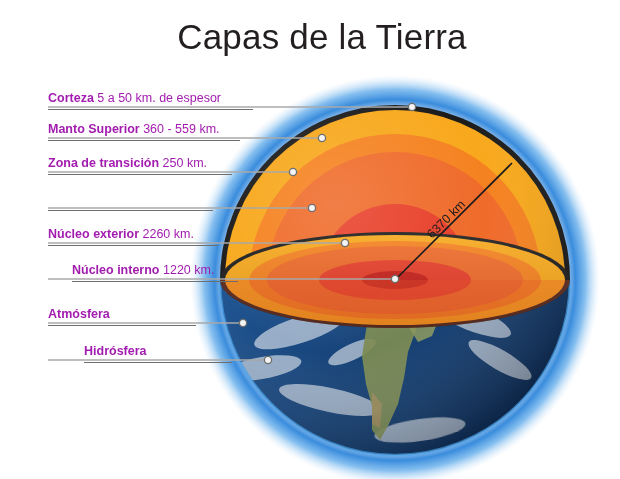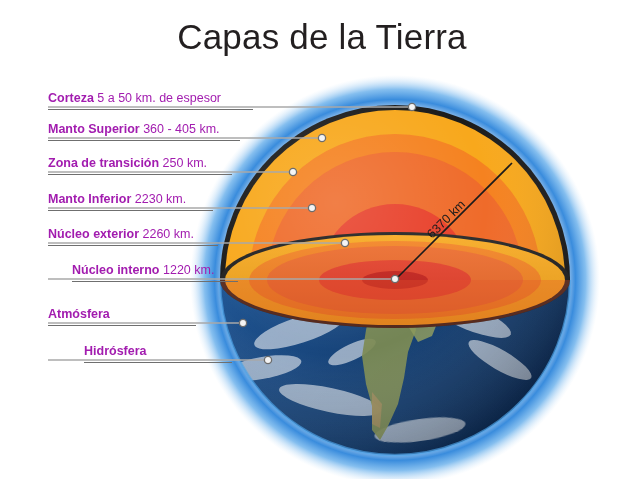--- a/index.html
+++ b/index.html
@@ -221,36 +221,33 @@
 
   <div class="callout" style="left:48px; top:84px; width:205px;">
     <div class="label-text">
       <span class="lead">Corteza</span><span class="rest"> 5 a 50 km. de espesor</span>
     </div>
     <div class="underline" style="width:205px;"></div>
   </div>
 
   <div class="callout" style="left:48px; top:115px; width:192px;">
     <div class="label-text">
-      <span class="lead">Manto Superior</span><span class="rest"> 360 - 405 km.</span>
+      <span class="lead">Manto Superior</span><span class="rest"> 360 - 559 km.</span>
     </div>
     <div class="underline" style="width:192px;"></div>
   </div>
 
   <div class="callout" style="left:48px; top:149px; width:184px;">
     <div class="label-text">
       <span class="lead">Zona de transición</span><span class="rest"> 250 km.</span>
     </div>
     <div class="underline" style="width:184px;"></div>
   </div>
 
   <div class="callout" style="left:48px; top:185px; width:165px;">
-    <div class="label-text">
-      <span class="lead">Manto Inferior</span><span class="rest"> 2230 km.</span>
-    </div>
     <div class="underline" style="width:165px;"></div>
   </div>
 
   <div class="callout" style="left:48px; top:220px; width:170px;">
     <div class="label-text">
       <span class="lead">Núcleo exterior</span><span class="rest"> 2260 km.</span>
     </div>
     <div class="underline" style="width:170px;"></div>
   </div>
 

